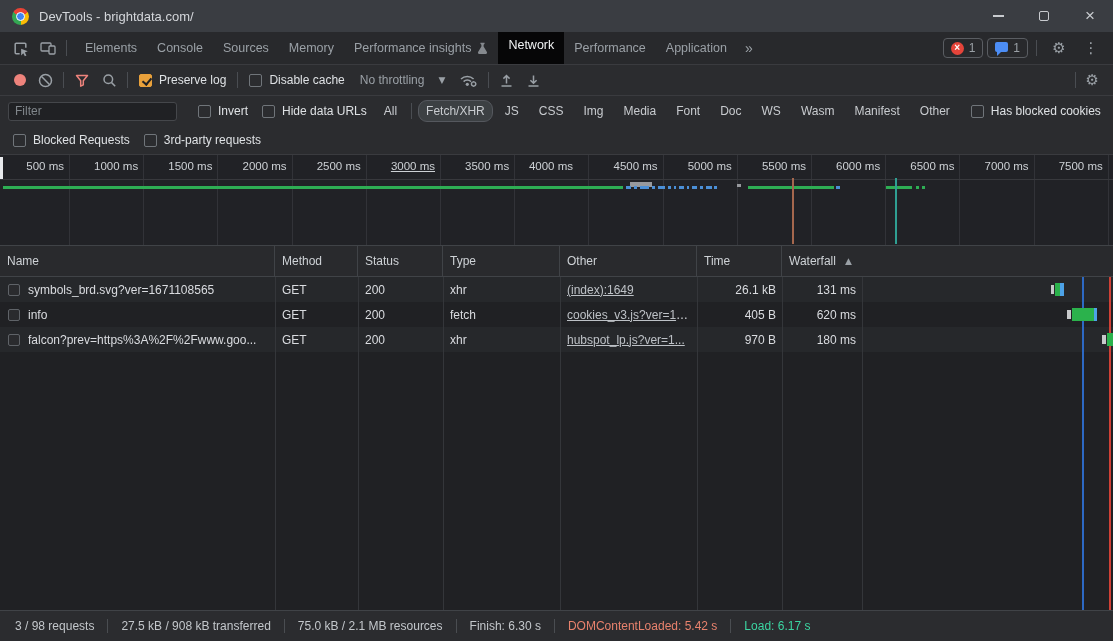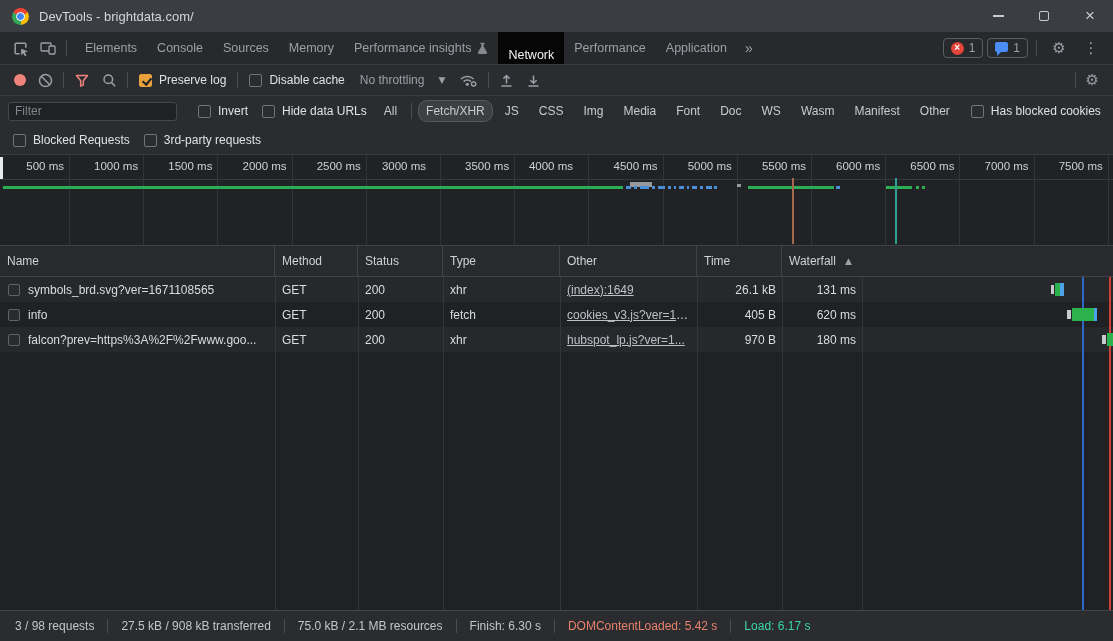--- a/index.html
+++ b/index.html
@@ -16,21 +16,21 @@
   .win-btn { width:46px; height:100%; display:flex; align-items:center; justify-content:center; color:#c8cbcf; font-size:15px; }
   .glyph-min { width:11px; height:2px; background:#c8cbcf; }
   .glyph-max { width:10px; height:10px; border:1.5px solid #c8cbcf; border-radius:2px; }
 
   
   .tabbar { position:absolute; top:32px; left:0; right:0; height:33px; background:#28292c; border-bottom:1px solid #3a3b3f; display:flex; align-items:stretch; }
   .tb-left { display:flex; align-items:center; padding-left:6px; }
   .tb-icon { width:28px; height:26px; display:flex; align-items:center; justify-content:center; }
   .divider-v { width:1px; height:16px; background:#4a4d52; margin:0 4px; align-self:center; }
   .tabs { display:flex; align-items:stretch; margin-left:4px; }
-  .tab { padding:2px 10px; display:flex; align-items:center; gap:6px; color:#9aa0a6; font-size:12.5px; white-space:nowrap; }
+  .tab { padding:12px 10px; display:flex; align-items:center; gap:6px; color:#9aa0a6; font-size:12.5px; white-space:nowrap; }
   .tab.selected { background:#060607; color:#f1f3f4;align-items:flex-end; }
   .overflow-chev { display:flex; align-items:center; color:#9aa0a6; padding:0 8px; font-size:14px; }
   .tb-right { margin-left:auto; display:flex; align-items:center; padding-right:8px; gap:4px; }
   .badge { display:flex; align-items:center; gap:5px; border:1px solid #5a5d62; border-radius:4px; padding:2px 7px; color:#9aa0a6; }
   .err-dot { width:13px; height:13px; border-radius:50%; background:#e5443a; color:#fff; font-size:10px; font-weight:bold; display:flex; align-items:center; justify-content:center; line-height:1; }
   .bubble { width:13px; height:10px; background:#4c8df5; border-radius:2px; position:relative; margin-top:-2px; }
   .bubble::after { content:""; position:absolute; left:2px; bottom:-4px; border:3px solid transparent; border-top-color:#4c8df5; border-left-color:#4c8df5; }
   .glyph-icon { color:#9aa0a6; font-family:"DejaVu Sans",sans-serif; }
   .gear { font-size:15px; }  .more3 { font-size:15px; letter-spacing:0; }
 
@@ -296,21 +296,21 @@
       <div class="ov-label" style="left: -6px;">500 ms</div>
       <div class="ov-grid" style="left: 143.2px;"></div>
       <div class="ov-label" style="left: 68.2px;">1000 ms</div>
       <div class="ov-grid" style="left: 217.4px;"></div>
       <div class="ov-label" style="left: 142.4px;">1500 ms</div>
       <div class="ov-grid" style="left: 291.6px;"></div>
       <div class="ov-label" style="left: 216.6px;">2000 ms</div>
       <div class="ov-grid" style="left: 365.8px;"></div>
       <div class="ov-label" style="left: 290.8px;">2500 ms</div>
       <div class="ov-grid" style="left: 440px;"></div>
-      <div class="ov-label" style="left: 356px;">3000 ms</div>
+      <div class="ov-label" style="left: 365px; text-decoration: underline;">3000 ms</div>
       <div class="ov-grid" style="left: 514.2px;"></div>
       <div class="ov-label" style="left: 439.2px;">3500 ms</div>
       <div class="ov-grid" style="left: 588.4px;"></div>
       <div class="ov-label" style="left: 503px;">4000 ms</div>
       <div class="ov-grid" style="left: 662.6px;"></div>
       <div class="ov-label" style="left: 587.6px;">4500 ms</div>
       <div class="ov-grid" style="left: 736.8px;"></div>
       <div class="ov-label" style="left: 661.8px;">5000 ms</div>
       <div class="ov-grid" style="left: 811px;"></div>
       <div class="ov-label" style="left: 736px;">5500 ms</div>

